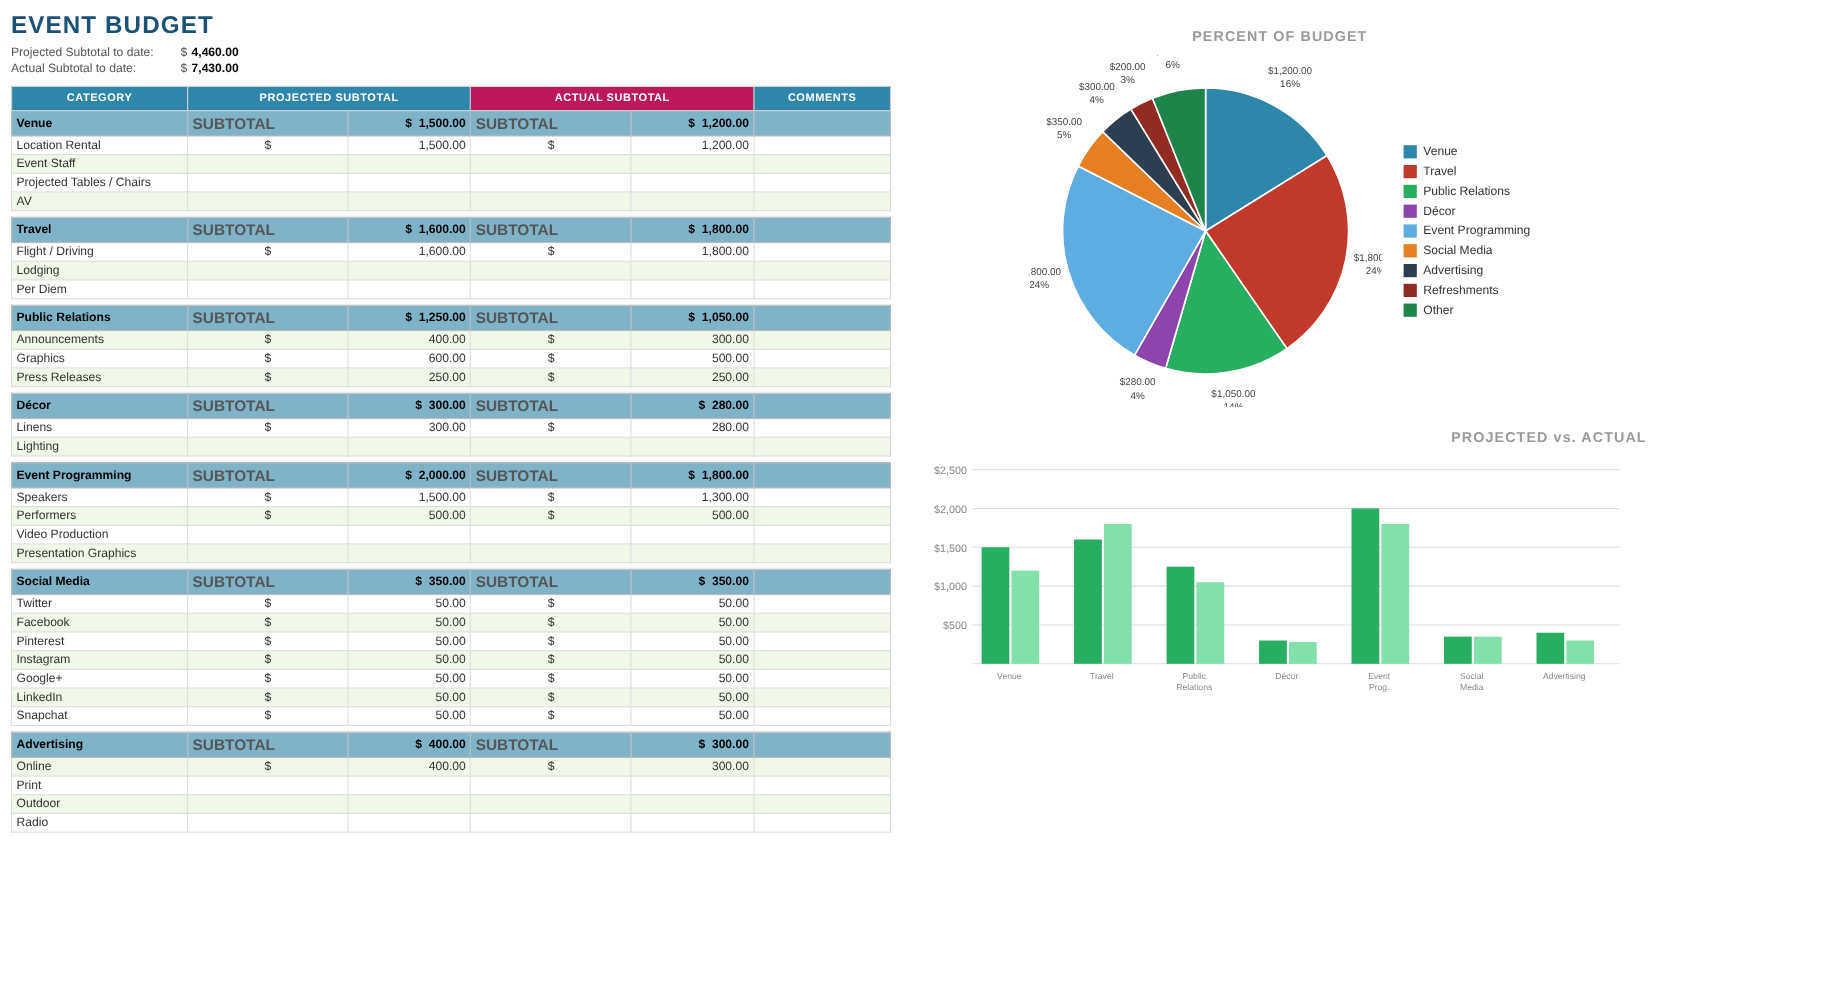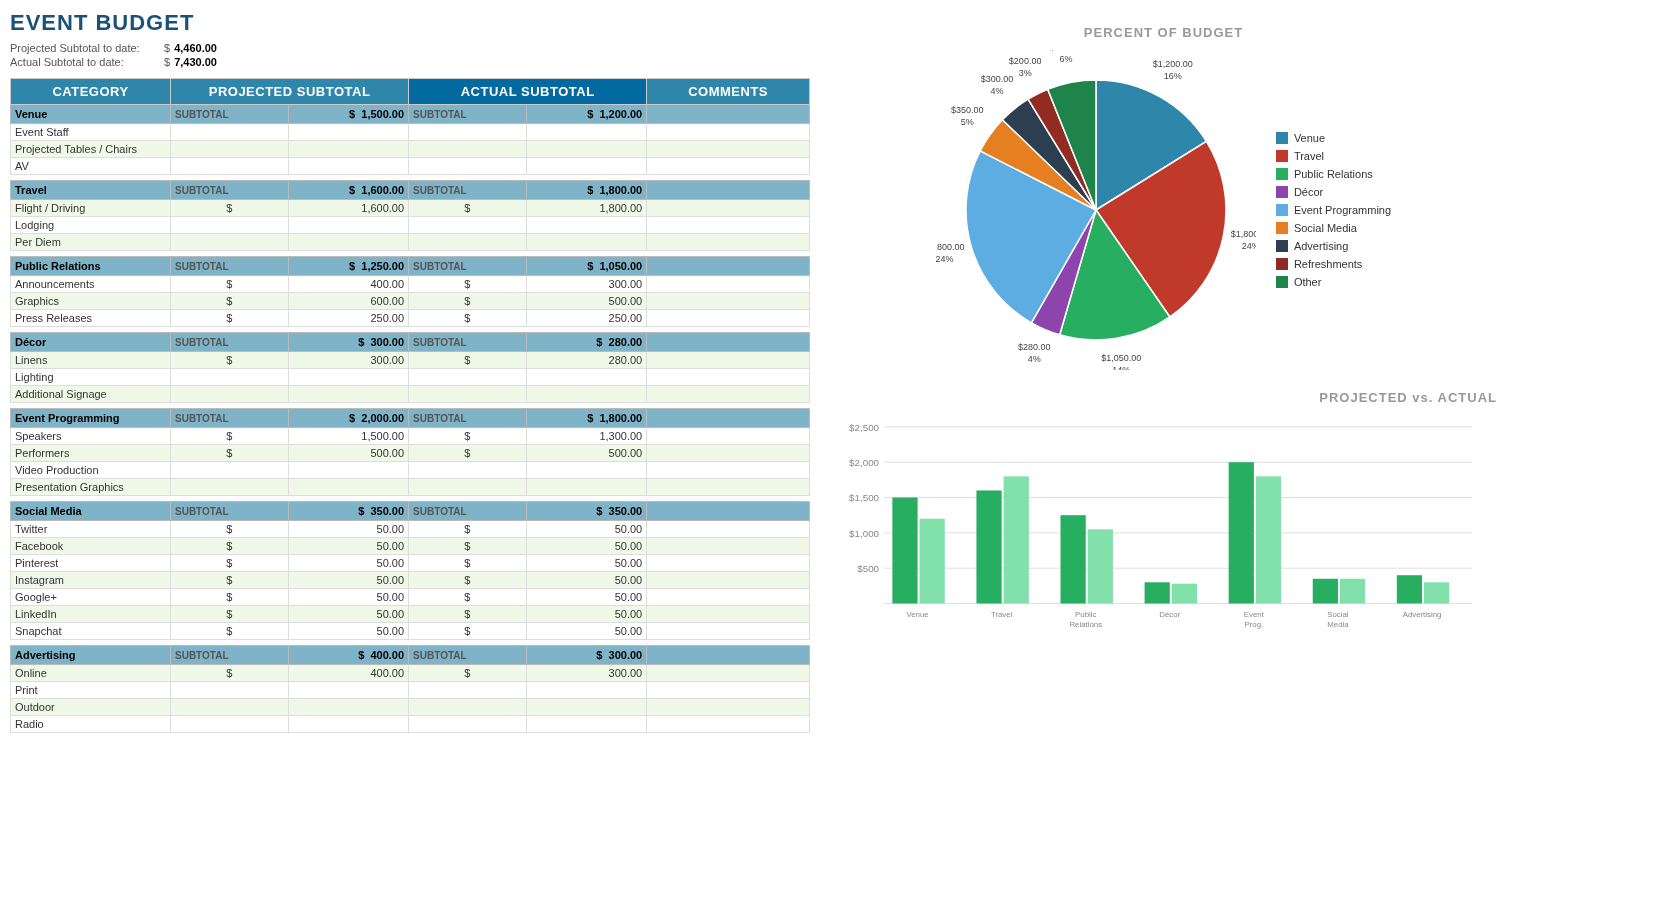--- a/index.html
+++ b/index.html
@@ -10,37 +10,37 @@
 
     
     .page-title { font-size: 22px; font-weight: 900; color: #1a5276; letter-spacing: 1px; margin-bottom: 6px; }
     .summary-row { display: flex; align-items: center; gap: 4px; font-size: 11px; margin-bottom: 2px; }
     .summary-label { color: #555; min-width: 150px; }
     .summary-dollar { color: #555; }
     .summary-value { font-weight: bold; color: #000; min-width: 70px; }
 
     
     .budget-table { width: 100%; border-collapse: collapse; margin-top: 10px; }
-    .budget-table th { background: #2e86ab; color: #fff; padding: 5px 4px; font-size: 13px; font-weight: bold; letter-spacing: 0.5px; border: 1px solid #ccc; }
+    .budget-table th { background: #2e86ab; color: #fff; padding: 5px 4px; font-size: 10px; font-weight: bold; letter-spacing: 0.5px; border: 1px solid #ccc; }
     .budget-table th.category-th { background: #2e86ab; }
     .budget-table th.proj-th { background: #2e86ab; }
-    .budget-table th.actual-th { background: #0369a1; }
+    .budget-table th.actual-th { background: #be185d; }
     .budget-table th.comments-th { background: #2e86ab; }
 
     .category-header td { background: #7fb3c8; font-weight: bold; font-size: 11px; padding: 3px 4px; border: 1px solid #bbb; color: #000; }
     .category-header td:first-child { color: #000; }
 
     .data-row td { padding: 2px 4px; border: 1px solid #ddd; background: #fff; }
     .data-row:nth-child(odd) td { background: #f0f8e8; }
     .data-row:nth-child(even) td { background: #ffffff; }
     .spacer-row td { height: 6px; border: none; background: #fff; }
 
     .amount-cell { text-align: right; }
     .dollar-cell { text-align: center; }
-    .subtotal-label { font-size: 10px; font-weight: bold; color: #555; white-space: nowrap; }
+    .subtotal-label { font-size: 14px; font-weight: bold; color: #555; white-space: nowrap; }
 
     
     .chart-title { text-align: center; font-size: 13px; color: #999; letter-spacing: 1px; font-weight: bold; margin-bottom: 10px; margin-top: 5px; }
     .pie-area { display: flex; align-items: center; justify-content: center; gap: 20px; }
     .legend { display: flex; flex-direction: column; gap: 6px; font-size: 11px; }
     .legend-item { display: flex; align-items: center; gap: 6px; }
     .legend-color { width: 12px; height: 12px; flex-shrink: 0; }
 
     
     .bar-chart-title { text-align: right; font-size: 13px; color: #999; letter-spacing: 1px; font-weight: bold; margin-top: 20px; margin-bottom: 10px; }
@@ -79,20 +79,28 @@
       <tbody id="table-body">
       <tr class="category-header">
     <td><strong>Venue</strong></td>
     <td><span class="subtotal-label">SUBTOTAL</span></td>
     <td class="amount-cell">$ &nbsp;<strong>1,500.00</strong></td>
     <td><span class="subtotal-label">SUBTOTAL</span></td>
     <td class="amount-cell">$ &nbsp;<strong>1,200.00</strong></td>
     <td></td>
   </tr>
           <tr class="data-row">
+      <td>Location Rental</td>
+      <td class="dollar-cell">$</td>
+      <td class="amount-cell">1,500.00</td>
+      <td class="dollar-cell">$</td>
+      <td class="amount-cell">1,200.00</td>
+      <td></td>
+    </tr>
+          <tr class="data-row">
       <td>Event Staff</td>
       <td class="dollar-cell"></td>
       <td class="amount-cell"></td>
       <td class="dollar-cell"></td>
       <td class="amount-cell"></td>
       <td></td>
     </tr>
           <tr class="data-row">
       <td>Projected Tables / Chairs</td>
       <td class="dollar-cell"></td>
@@ -193,28 +201,20 @@
           <tr class="data-row">
       <td>Linens</td>
       <td class="dollar-cell">$</td>
       <td class="amount-cell">300.00</td>
       <td class="dollar-cell">$</td>
       <td class="amount-cell">280.00</td>
       <td></td>
     </tr>
           <tr class="data-row">
       <td>Lighting</td>
-      <td class="dollar-cell"></td>
-      <td class="amount-cell"></td>
-      <td class="dollar-cell"></td>
-      <td class="amount-cell"></td>
-      <td></td>
-    </tr>
-          <tr class="data-row">
-      <td>Additional Signage</td>
       <td class="dollar-cell"></td>
       <td class="amount-cell"></td>
       <td class="dollar-cell"></td>
       <td class="amount-cell"></td>
       <td></td>
     </tr>
           <tr class="spacer-row">
             <td colspan="6"></td>
           </tr>
           <tr class="category-header">

